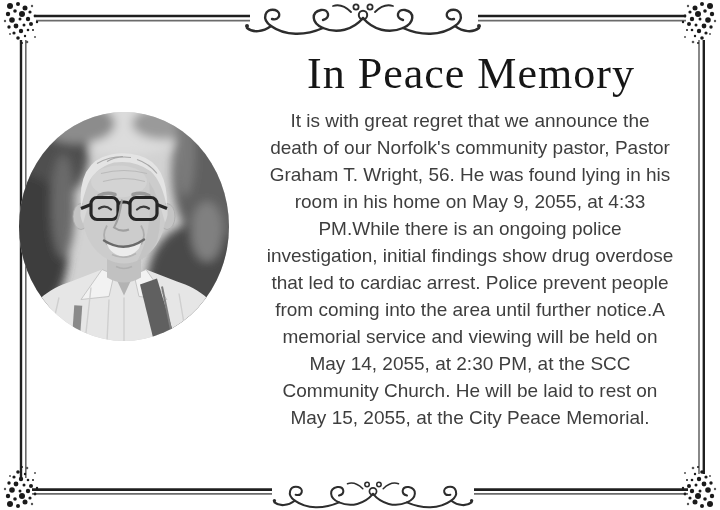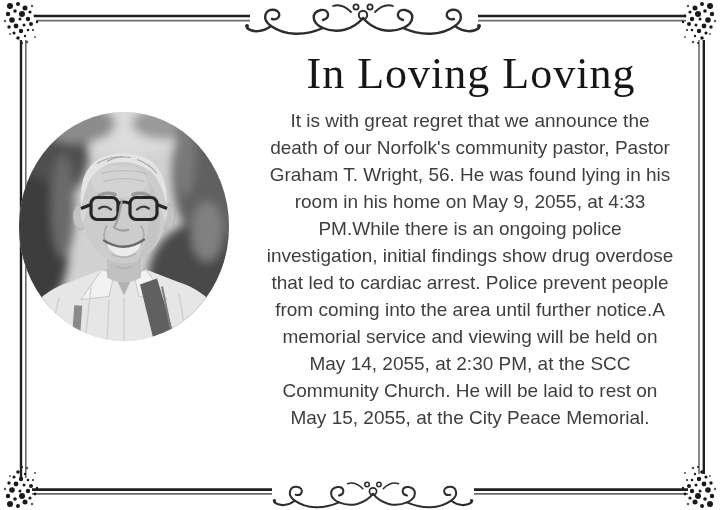--- a/index.html
+++ b/index.html
@@ -104,21 +104,21 @@
 
     <use href="#cornerCluster" transform="translate(2,0)"></use>
     <use href="#cornerCluster" transform="translate(718,0) scale(-1,1)"></use>
     <use href="#cornerCluster" transform="translate(2,510) scale(1,-1)"></use>
     <use href="#cornerCluster" transform="translate(718,510) scale(-1,-1)"></use>
 
     <use href="#flourish" transform="translate(363,4)"></use>
     <use href="#flourish" transform="translate(373,482) scale(0.85)"></use>
   </svg>
 
-  <h1 class="title">In Loving Loving</h1>
+  <h1 class="title">In Peace Memory</h1>
 
   <div class="photo">
     <svg viewBox="0 0 210 230" preserveAspectRatio="xMidYMid slice" aria-hidden="true">
       <defs>
           <filter id="blur5" x="-30%" y="-30%" width="160%" height="160%">
             <feGaussianBlur stdDeviation="5"></feGaussianBlur>
           </filter>
         </defs>
       <rect width="210" height="230" fill="#d2d2d2"></rect>
 

